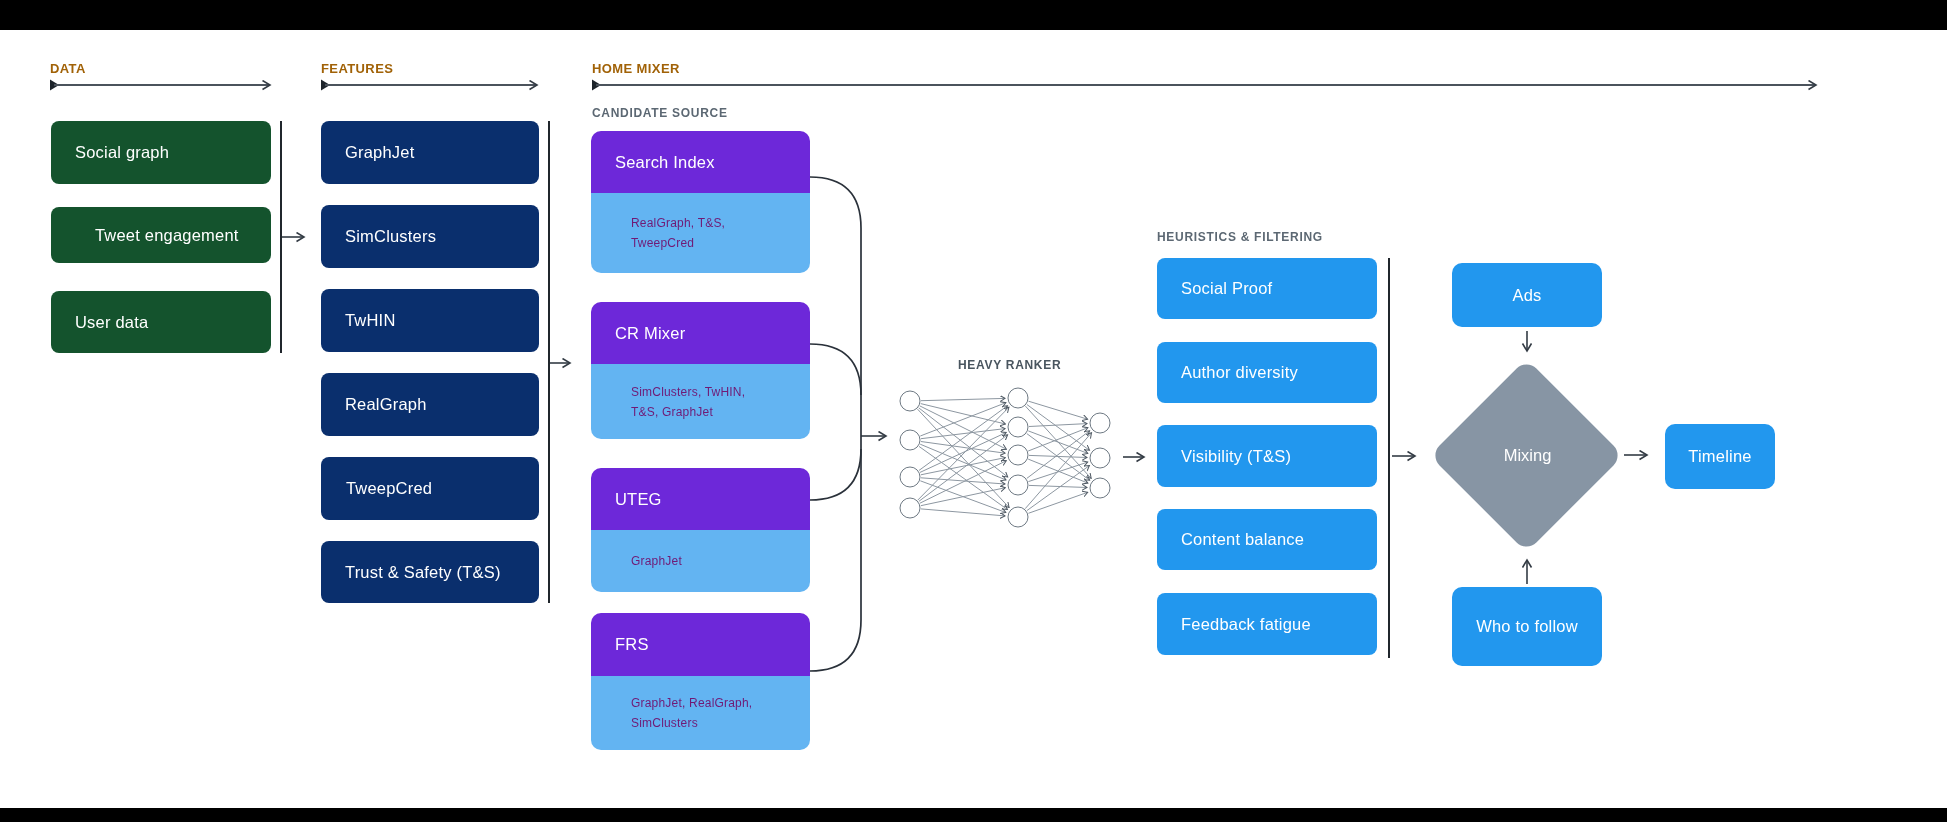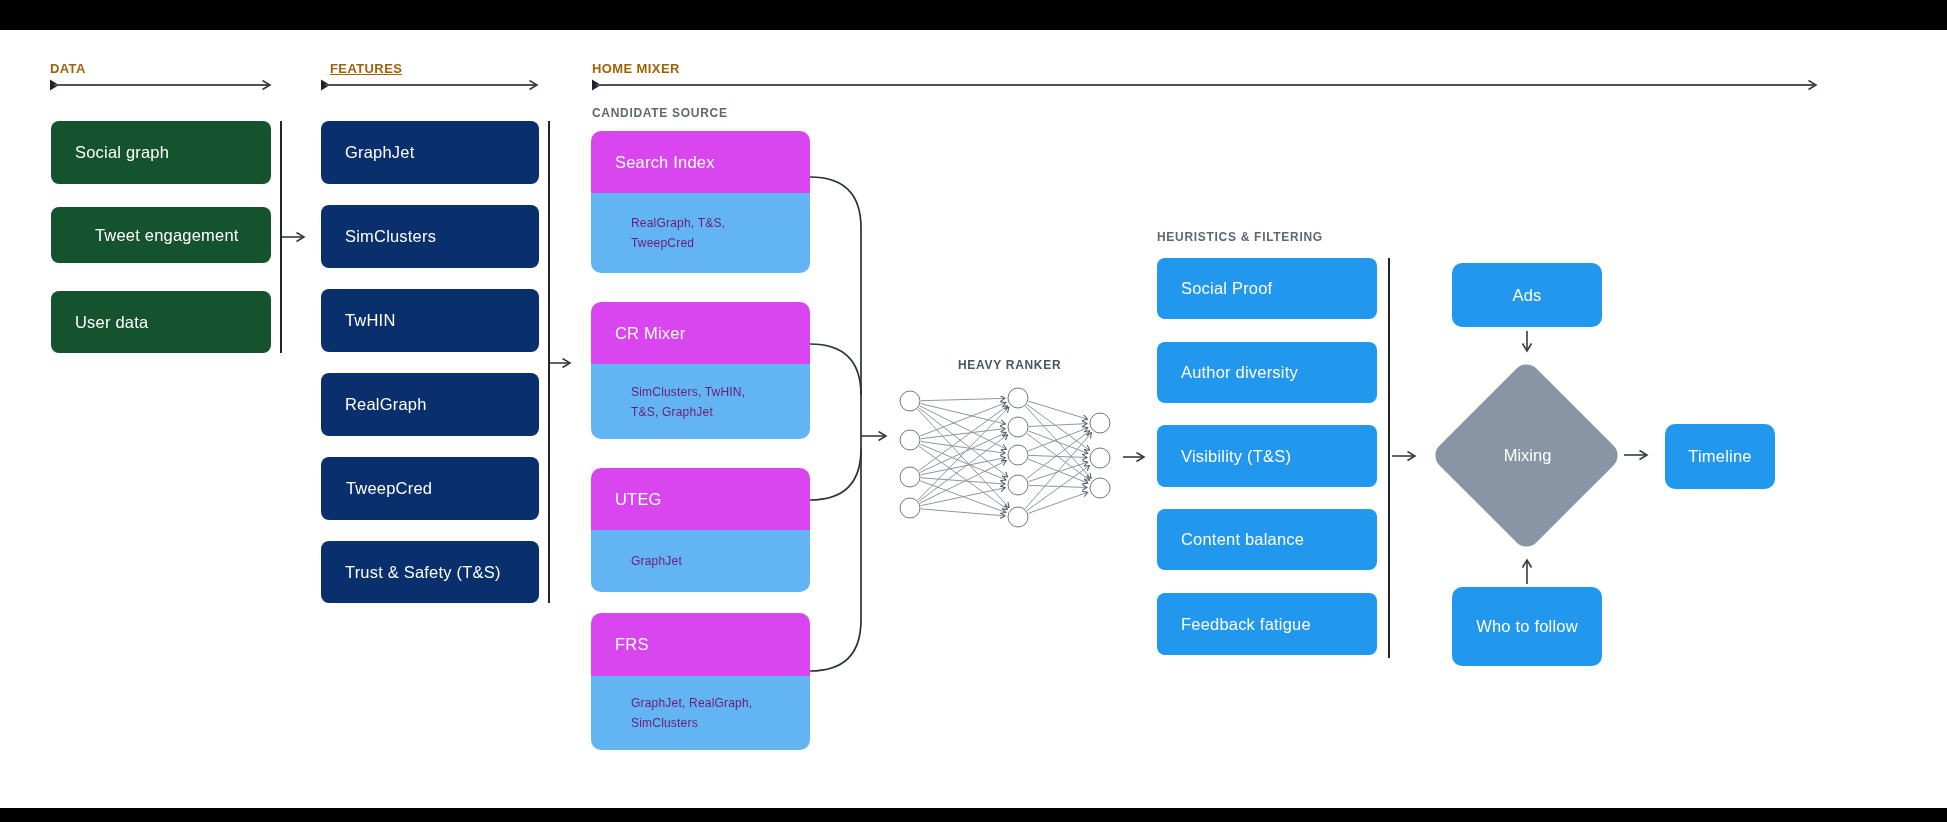--- a/index.html
+++ b/index.html
@@ -14,21 +14,21 @@
     position:absolute;box-sizing:border-box;display:flex;align-items:center;
     padding:0 24px;border-radius:8px;color:#fff;font-size:16.5px;letter-spacing:.2px;
   }
   .azure{background:#14532d;}
   .navy{background:#0a2f6d;}
   .bright{background:#2297ee;}
   .center{justify-content:center;padding:0;text-align:center;border-radius:10px;}
   .group{position:absolute;display:flex;flex-direction:column;border-radius:10px;overflow:hidden;}
   .group-header{
     box-sizing:border-box;display:flex;align-items:center;padding:0 24px;
-    background:#d946ef;color:#fff;font-size:16.5px;letter-spacing:.2px;
+    background:#6d28d9;color:#fff;font-size:16.5px;letter-spacing:.2px;
   }
   .group-sub{
     box-sizing:border-box;flex:1;display:flex;align-items:center;padding:0 40px;
     background:#63b4f2;color:#701a75;font-size:12px;line-height:20px;letter-spacing:.2px;
   }
   .diamond{
     position:absolute;left:1458px;top:387px;width:137px;height:137px;
     background:#8795a4;border-radius:14px;transform:rotate(45deg);
   }
   .diamond-label{
@@ -134,21 +134,21 @@
         <circle cx="1100" cy="423" r="10" stroke="#6e7983"></circle>
         <circle cx="1100" cy="458" r="10" stroke="#6e7983"></circle>
         <circle cx="1100" cy="488" r="10" stroke="#6e7983"></circle>
       </g>
   </svg>
 
   <div class="bar" style="top:0;height:30px;"></div>
   <div class="bar" style="top:808px;height:14px;"></div>
 
   <div class="sec-label" style="left:50px;top:61px;">DATA</div>
-  <div class="sec-label" style="left:330px;top:61px;text-decoration:underline;">FEATURES</div>
+  <div class="sec-label" style="left:321px;top:61px;">FEATURES</div>
   <div class="sec-label" style="left:592px;top:61px;">HOME MIXER</div>
 
   <div class="sub-label" style="left:592px;top:106px;">CANDIDATE SOURCE</div>
   <div class="sub-label" style="left:958px;top:358px;color:#49555f;">HEAVY RANKER</div>
   <div class="sub-label" style="left:1157px;top:230px;">HEURISTICS &amp; FILTERING</div>
 
   <div class="box azure" style="left:51px;top:121px;width:220px;height:63px;">Social graph</div>
   <div class="box azure" style="left:51px;top:207px;width:220px;height:56px;padding-left:44px;">Tweet engagement</div>
   <div class="box azure" style="left:51px;top:291px;width:220px;height:62px;">User data</div>
 

